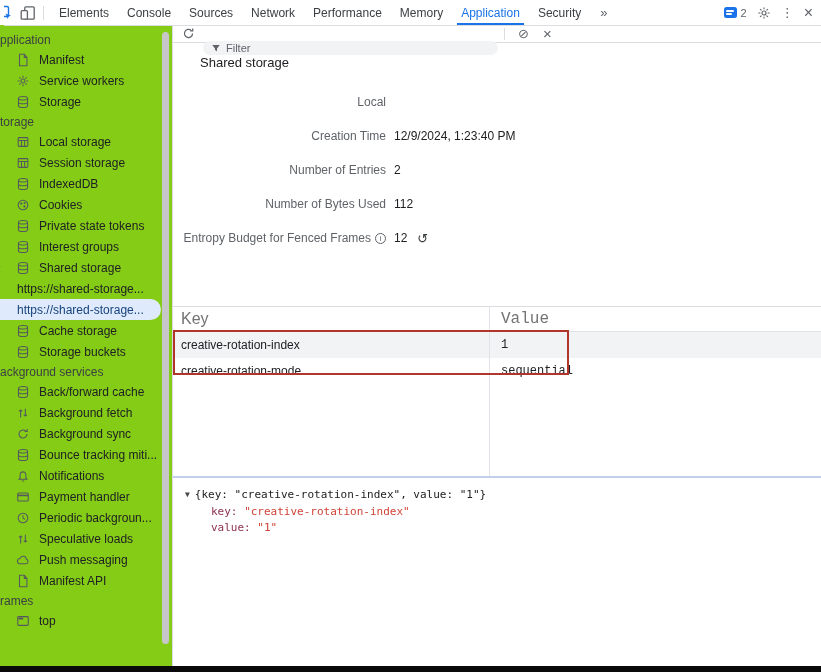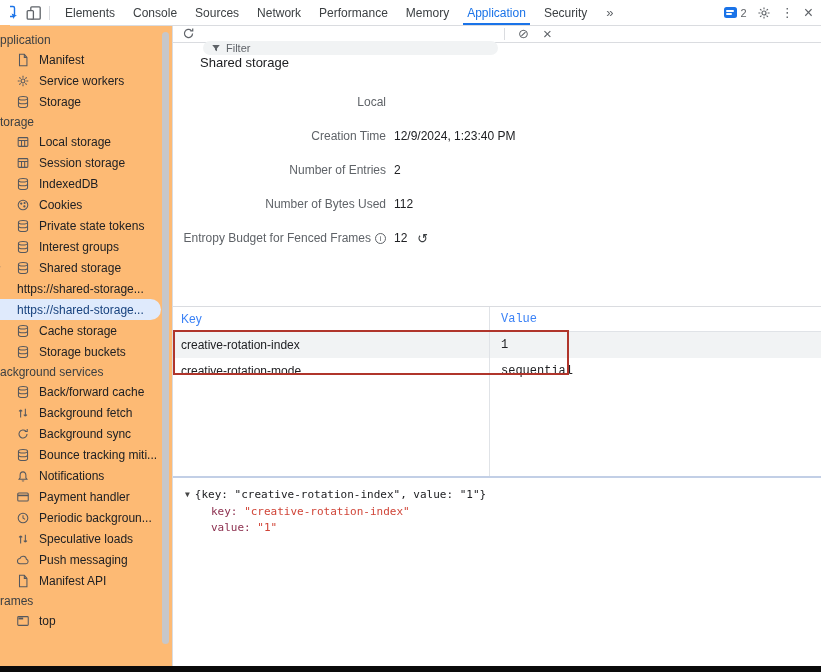--- a/index.html
+++ b/index.html
@@ -5,21 +5,21 @@
   html,body{margin:0;padding:0;}
   body{
     position:relative;width:821px;height:672px;overflow:hidden;
     background:#fff;color:#202124;
     font-family:"Liberation Sans","DejaVu Sans",sans-serif;
     -webkit-font-smoothing:antialiased;
   }
   svg{display:block}
 
   
-  .tabbar{position:absolute;top:0;left:10px;right:0;height:25px;display:flex;align-items:center;
+  .tabbar{position:absolute;top:0;left:4px;right:0;height:25px;display:flex;align-items:center;
     border-bottom:1px solid #dadce0;background:#fff;z-index:4;}
   .tabbar-left{display:flex;align-items:center;height:100%;}
   .inspect-wrap{width:10px;height:16px;overflow:hidden;margin-right:6px;}
   .inspect-wrap svg{margin-left:-7px;}
   .tb-divider{width:1px;height:14px;background:#dadce0;margin:0 6px 0 7px;}
   .tabs{display:flex;height:100%;}
   .tab{padding:0 9px;font-size:12px;color:#3c4043;display:flex;align-items:center;height:100%;
     position:relative;cursor:default;white-space:nowrap;}
   .tab.active{color:#1a73e8;}
   .tab.active::after{content:"";position:absolute;left:5px;right:5px;bottom:0;height:2px;background:#1a73e8;}
@@ -28,21 +28,21 @@
   .console-badge{display:flex;align-items:center;gap:4px;}
   .badge-bubble{width:13px;height:11px;background:#1a73e8;border-radius:2.5px;position:relative;}
   .badge-bubble i{position:absolute;left:2.5px;height:1.5px;background:#fff;border-radius:1px;}
   .badge-bubble i.l1{top:3px;width:8px;}
   .badge-bubble i.l2{top:6px;width:5.5px;}
   .badge-count{font-size:11px;color:#5f6368;}
   .menu-dots{font-size:13px;color:#5f6368;letter-spacing:0;}
   .close-x{font-size:16px;color:#5f6368;line-height:1;}
 
   
-  .sidebar{position:absolute;top:25px;bottom:6px;left:0;width:172px;background:#fdba74;overflow:hidden;z-index:1;}
+  .sidebar{position:absolute;top:25px;bottom:6px;left:0;width:172px;background:#84cc16;overflow:hidden;z-index:1;}
   .side-section{}
   .side-section:first-child{margin-top:5px;}
   .side-header{height:19px;display:flex;align-items:center;font-size:12px;color:#3c4043;padding-left:0px;}
   .side-item{height:21px;display:flex;align-items:center;padding-left:16px;font-size:12px;color:#202124;
     position:relative;cursor:default;white-space:nowrap;}
   .side-item .sicon{width:14px;height:14px;margin-right:9px;flex:none;}
   .side-item.sub{padding-left:17px;}
   .side-item.selected{background:#dfeafc;color:#17427e;border-radius:0 11px 11px 0;margin-right:11px;}
   .shared-caret{position:absolute;left:-4px;top:6px;font-size:9px;color:#5f6368;}
   .side-scrollbar{position:absolute;left:162px;top:32px;width:7px;height:612px;background:#c7c7ca;
@@ -66,21 +66,21 @@
     color:#5f6368;text-align:right;}
   .meta-value{margin-left:8px;color:#202124;display:flex;align-items:center;}
   .boxed{border:2px solid #b0352b;padding:1px 6px 2px;margin-left:-2px;}
   .info-icon{width:11px;height:11px;border:1.1px solid #5f6368;border-radius:50%;color:#5f6368;
     font-size:8px;display:inline-flex;align-items:center;justify-content:center;flex:none;box-sizing:border-box;}
   .reset-glyph{font-size:13px;color:#3c4043;margin-left:10px;line-height:1;}
 
   
   .grid{position:absolute;top:281px;left:0;right:0;height:170px;border-top:1px solid #dadce0;background:#fff;}
   .grid-col-divider{position:absolute;left:316px;top:0;bottom:0;width:1px;background:#e0e3e7;}
-  .grid-header{height:24px;display:flex;align-items:center;border-bottom:1px solid #e0e3e7;font-size:12px;color:#3b82f6;}
+  .grid-header{height:24px;display:flex;align-items:center;border-bottom:1px solid #e0e3e7;font-size:16px;color:#737373;}
   .grid-row{height:26px;display:flex;align-items:center;font-size:12px;color:#202124;}
   .grid-row.odd{background:#f1f3f4;}
   .cell-key{width:316px;flex:none;padding-left:8px;box-sizing:border-box;overflow:hidden;}
   .cell-value{flex:1;padding-left:12px;overflow:hidden;font-family:Liberation Mono, monospace;}
   .rows-annotation{position:absolute;top:305px;left:0;width:396px;height:45px;border:2px solid #b0352b;
     box-sizing:border-box;pointer-events:none;z-index:3;}
 
   .split-divider{position:absolute;top:451px;left:0;right:0;height:2px;background:#c2cfe6;}
 
   

